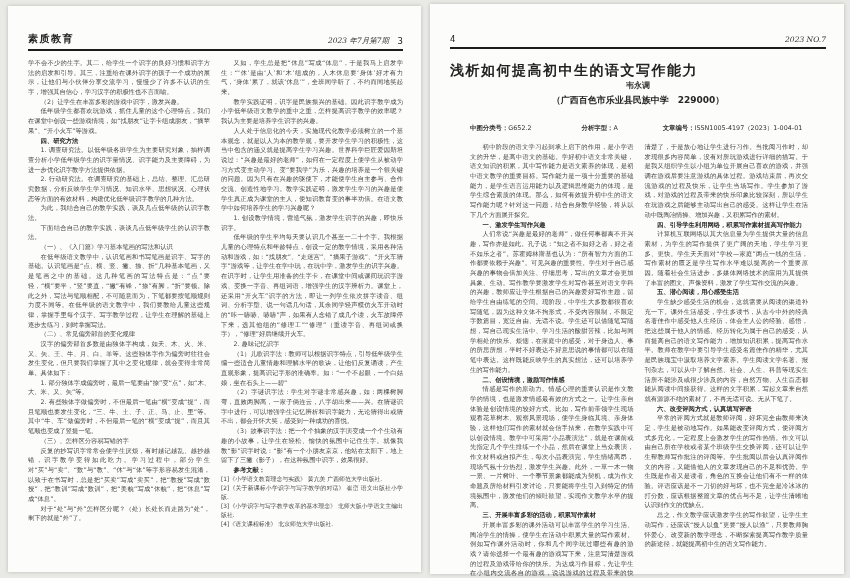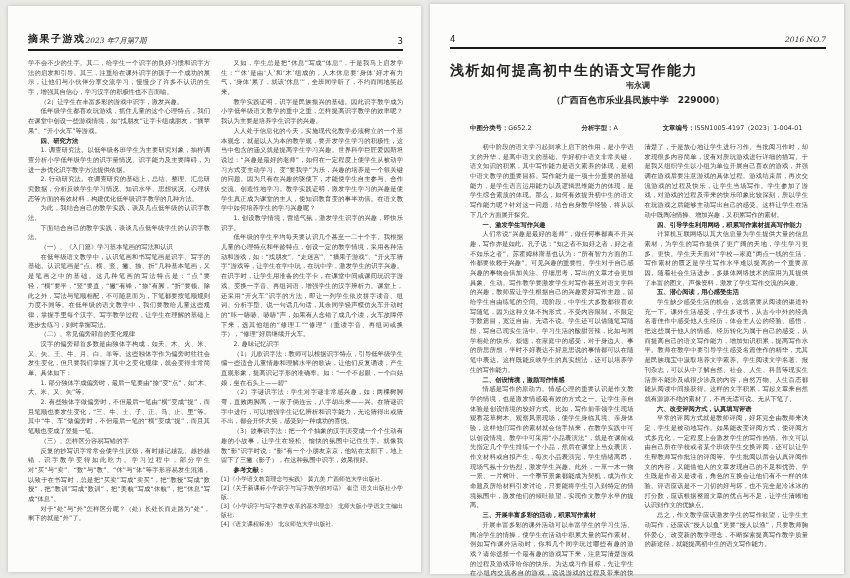--- a/index.html
+++ b/index.html
@@ -17,21 +17,21 @@
   #right-page{left:430px;top:4px;width:414px;height:570px;}
   .inner{padding:0 18px 0 20px;}
   
   .page-header{
     display:flex;align-items:flex-end;
     border-bottom:2px solid #1c1c1c;padding-bottom:3px;
   }
   #left-page .page-header{margin-top:26px;}
   #right-page .page-header{margin-top:30px;}
   .journal-name{font-weight:bold;font-size:10px;letter-spacing:1.5px;color:#222;}
-  .issue-info{flex:1;text-align:left;font-style:italic;font-size:7.5px;
+  .issue-info{flex:1;text-align:right;font-style:italic;font-size:7.5px;
     font-family:"DejaVu Serif","Liberation Serif",serif;color:#333;}
   .issue-info.right-align{text-align:right;}
   .page-num{font-size:8.5px;color:#222;min-width:14px;text-align:right;}
   .page-num.left{text-align:left;}
   
   .article-title{margin-top:13px;text-align:left;font-size:14px;font-weight:bold;
     letter-spacing:1.5px;color:#222;}
   .article-author{margin-top:0;text-align:center;font-size:8px;font-weight:bold;color:#2e2e2e;}
   .article-affil{margin-top:3px;text-align:center;font-size:9px;font-weight:bold;color:#272727;}
   .meta-row{margin-top:17px;display:flex;font-size:6.4px;color:#333;}
@@ -51,21 +51,21 @@
   .para.head{font-weight:bold;color:#2a2a2a;}
   .para.refhead{font-weight:bold;text-indent:2em;color:#2a2a2a;}
   .para.ref{text-indent:0;font-size:5.9px;}
 </style>
 </head>
 <body>
 
 <div class="page" id="left-page">
   <div class="inner">
     <div class="page-header">
-      <span class="journal-name">摘果子游戏</span>
+      <span class="journal-name">素质教育</span>
       <span class="issue-info">2023 年7月第7期</span>
       <span class="page-num">3</span>
     </div>
     <div class="columns">
       <div class="col">
           <p class="para cont">学不会不少的生字。其二，给学生一个识字的良好习惯和识字方法的启发和引导。其三，注重给在课外识字的孩子一个成功的展示，让他们与小伙伴分享交流学习，慢慢少了许多不认识的生字，增强其自信心，学习汉字的积极性也不言而喻。</p>
           <p class="para body">（2）让学生在丰富多彩的游戏中识字，激发兴趣。</p>
           <p class="para body">低年级学生都喜欢玩游戏，抓住儿童的这个心理特点，我们在课堂中创设一些游戏情境，如“找朋友”让字卡组成朋友，“摘苹果”、“开小火车”等游戏。</p>
           <p class="para head">四、研究方法</p>
           <p class="para body">1. 调查研究法。以低年级各班学生为主要研究对象，抽样调查分析小学低年级学生的识字量情况、识字能力及主要障碍，为进一步优化识字教学方法提供依据。</p>
@@ -99,21 +99,21 @@
           <p class="para ref">[4]《语文课程标准》 北京师范大学出版社.</p>
         </div>
     </div>
   </div>
 </div>
 
 <div class="page" id="right-page">
   <div class="inner">
     <div class="page-header">
       <span class="page-num left">4</span>
-      <span class="issue-info right-align">2016  NO.7</span>
+      <span class="issue-info right-align">2023  NO.7</span>
     </div>
     <div class="article-title">浅析如何提高初中生的语文写作能力</div>
     <div class="article-author">韦永调</div>
     <div class="article-affil">（广西百色市乐业县民族中学　229000）</div>
     <div class="inner">
       <div class="meta-row">
         <span class="meta-item"><b class="lbl">中图分类号：</b><span>G652.2</span></span>
         <span class="meta-item"><b class="lbl">分析字型：</b><span>A</span></span>
         <span class="meta-item"><b class="lbl">文章编号：</b><span>ISSN1005-4197（2023）1-004-01</span></span>
       </div>

